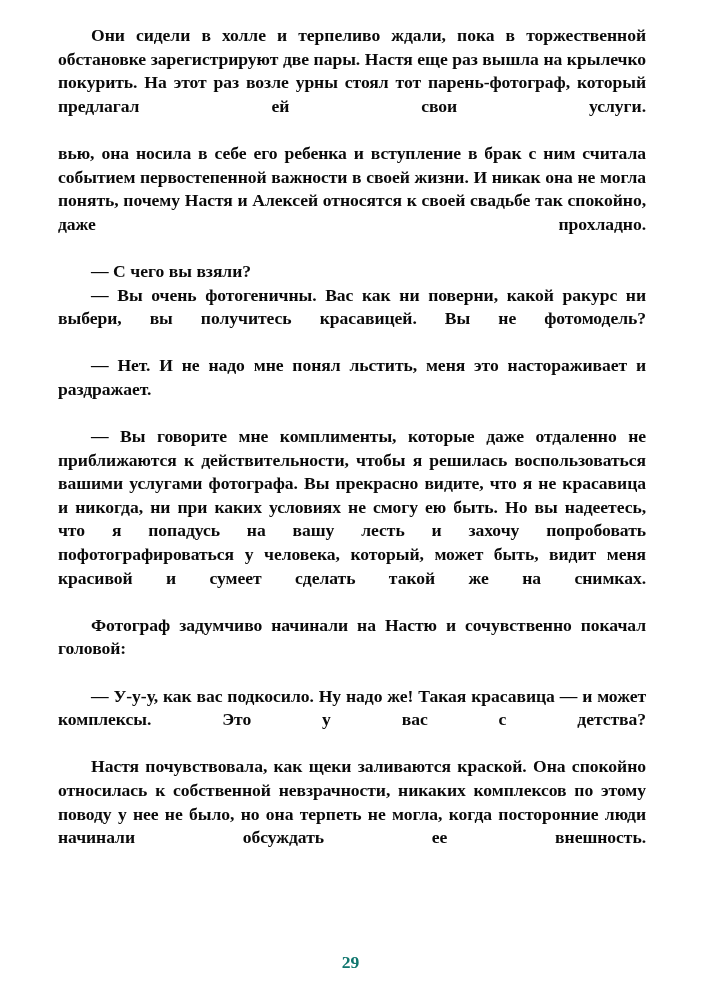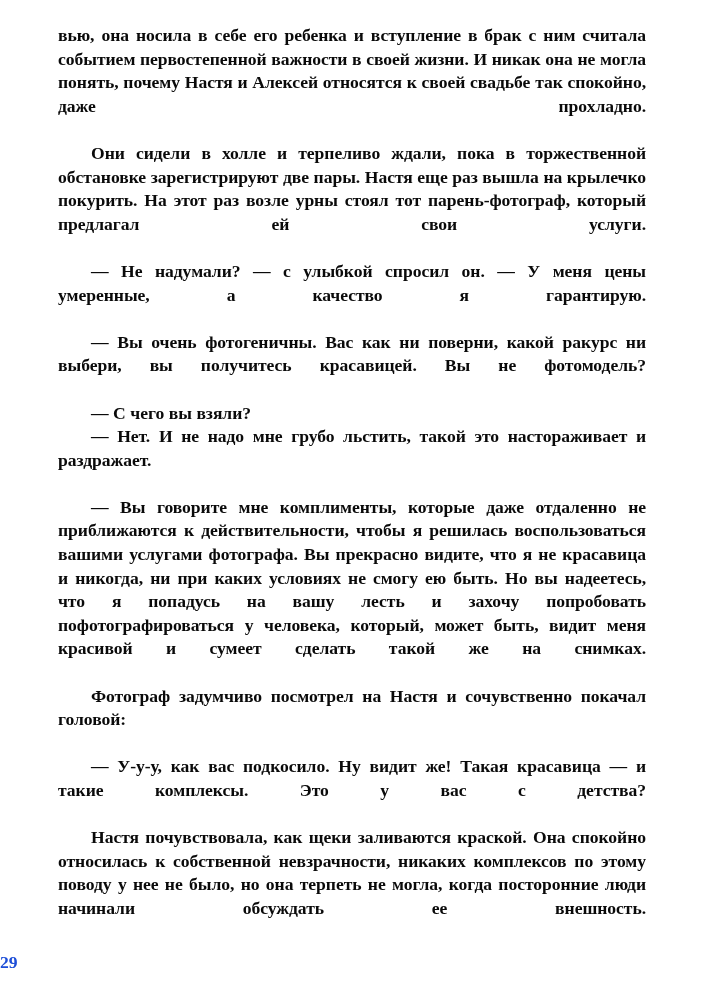--- a/index.html
+++ b/index.html
@@ -62,42 +62,41 @@
 
   .para.nostretch::after {
     display: none;
   }
 
   #page-number {
     position: absolute;
     left: 0;
     right: 0;
     top: 952px;
-    text-align: left;
+    text-align: center;
     font-size: 17.6px;
     font-weight: bold;
-    color: #1d4ed8;
+    color: #0f766e;
     font-family: "Liberation Serif", "DejaVu Serif", serif;
   }
 </style>
 </head>
 <body>
 
 <div id="page">
 
   <div id="text-column">
 
+    <p class="para indent">Они сидели в холле и терпеливо ждали, пока в торжественной обстановке зарегистрируют две пары. Настя еще раз вышла на крылечко покурить. На этот раз возле урны стоял тот парень-фотограф, который предлагал ей свои услуги.</p>
     <p class="para cont">вью, она носила в себе его ребенка и вступление в брак с ним считала событием первостепенной важности в своей жизни. И никак она не могла понять, почему Настя и Алексей относятся к своей свадьбе так спокойно, даже прохладно.</p>
-    <p class="para indent">Они сидели в холле и терпеливо ждали, пока в торжественной обстановке зарегистрируют две пары. Настя еще раз вышла на крылечко покурить. На этот раз возле урны стоял тот парень-фотограф, который предлагал ей свои услуги.</p>
-    <p class="para dialogue">— Не надумали? — с улыбкой спросил он. — У меня цены умеренные, а качество я гарантирую.</p>
+    <p class="para dialogue nostretch">— С чего вы взяли?</p>
     <p class="para dialogue">— Вы очень фотогеничны. Вас как ни поверни, какой ракурс ни выбери, вы получитесь красавицей. Вы не фотомодель?</p>
-    <p class="para dialogue nostretch">— С чего вы взяли?</p>
-    <p class="para dialogue">— Нет. И не надо мне грубо льстить, такой это настораживает и раздражает.</p>
+    <p class="para dialogue">— Нет. И не надо мне понял льстить, меня это настораживает и раздражает.</p>
     <p class="para dialogue">— Вы говорите мне комплименты, которые даже отдаленно не приближаются к действительности, чтобы я решилась воспользоваться вашими услугами фотографа. Вы прекрасно видите, что я не красавица и никогда, ни при каких условиях не смогу ею быть. Но вы надеетесь, что я попадусь на вашу лесть и захочу попробовать пофотографироваться у человека, который, может быть, видит меня красивой и сумеет сделать такой же на снимках.</p>
-    <p class="para indent">Фотограф задумчиво посмотрел на Настя и сочувственно покачал головой:</p>
-    <p class="para dialogue">— У-у-у, как вас подкосило. Ну видит же! Такая красавица — и такие комплексы. Это у вас с детства?</p>
+    <p class="para indent">Фотограф задумчиво начинали на Настю и сочувственно покачал головой:</p>
+    <p class="para dialogue">— У-у-у, как вас подкосило. Ну надо же! Такая красавица — и может комплексы. Это у вас с детства?</p>
     <p class="para indent">Настя почувствовала, как щеки заливаются краской. Она спокойно относилась к собственной невзрачности, никаких комплексов по этому поводу у нее не было, но она терпеть не могла, когда посторонние люди начинали обсуждать ее внешность.</p>
 
   </div>
 
   <div id="page-number">29</div>
 
 </div>
 
 </body></html>

